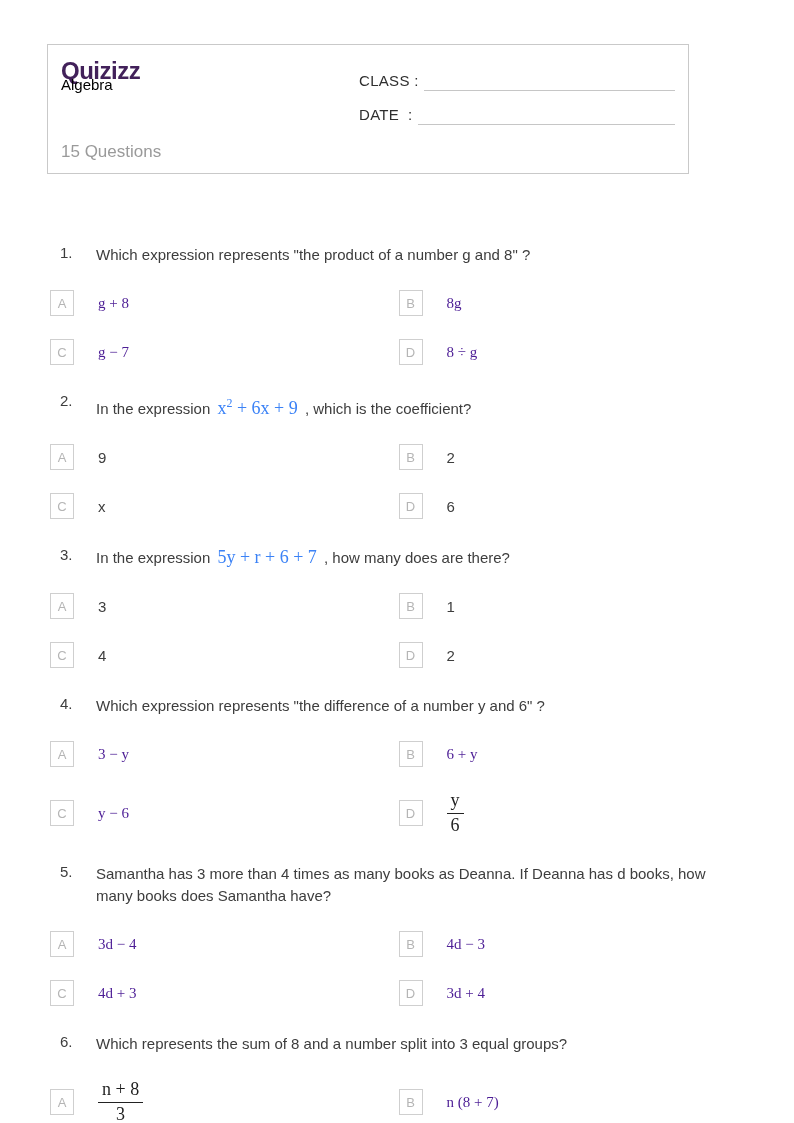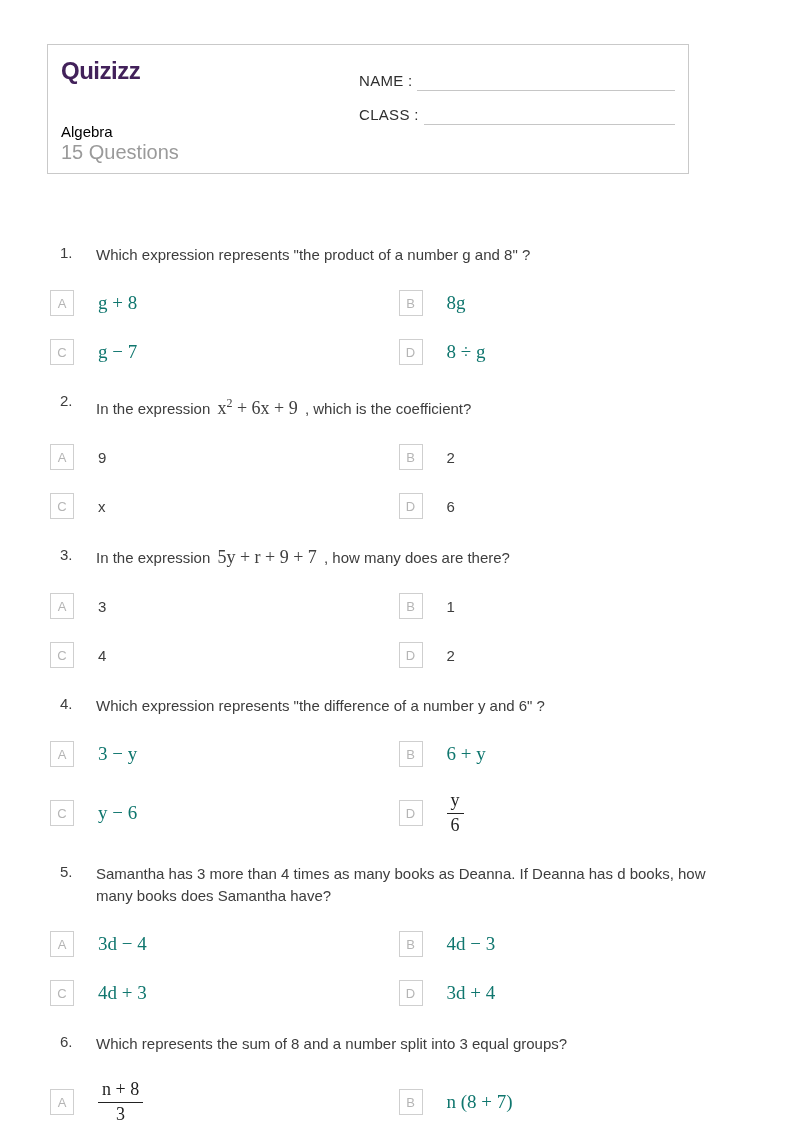--- a/index.html
+++ b/index.html
@@ -6,42 +6,42 @@
   .page{position:relative;width:794px;height:1123px;background:#ffffff;overflow:hidden;
         font-family:"Liberation Sans",sans-serif;color:#3d3d3d;}
 
   
   .header-box{position:absolute;left:47px;top:44px;width:642px;height:130px;
               border:1px solid #c9c9c9;box-sizing:border-box;background:#fff;}
   .logo{position:absolute;left:13px;top:12px;font-weight:800;font-size:24px;
         letter-spacing:-0.5px;color:#42215a;font-family:"Liberation Sans",sans-serif;}
   .quiz-meta{position:absolute;left:13px;bottom:11px;}
   .quiz-title{font-size:15px;color:#000000;line-height:20px;}
-  .quiz-subtitle{font-size:20px;color:#9a9a9a;line-height:20px;}
+  .quiz-subtitle{font-size:17px;color:#9a9a9a;line-height:20px;margin-top:47px;}
   .fields{position:absolute;top:24px;right:13px;width:316px;}
   .field-row{display:flex;align-items:flex-end;height:22px;margin-bottom:12px;}
   .field-label{font-size:15px;color:#2f2f2f;letter-spacing:0.3px;line-height:20px;white-space:pre;}
   .field-line{flex:1;margin-left:5px;border-bottom:1px solid #c6c6c6;height:20px;}
 
   
   .questions{position:absolute;left:47px;top:244px;width:697px;}
   .question{margin-bottom:27px;}
   .q-row{display:flex;margin-bottom:24px;}
   .q-num{width:36px;padding-left:13px;font-size:15px;color:#3d3d3d;flex:0 0 auto;box-sizing:content-box;}
   .q-text{flex:1;font-size:15px;line-height:22px;color:#3d3d3d;padding-right:10px;}
-  .q-math{font-family:"Liberation Serif","DejaVu Serif",serif;font-size:18px;color:#404040;padding:0 3px;margin-top:44px;}
+  .q-math{font-family:"Liberation Serif","DejaVu Serif",serif;font-size:18px;color:#3b82f6;padding:0 3px;margin-top:44px;}
   .q-math sup{font-size:12px;}
 
   .options{display:grid;grid-template-columns:1fr 1fr;row-gap:23px;align-items:center;}
   .option{display:flex;align-items:center;min-height:26px;}
   .opt-letter{width:22px;height:24px;margin-left:3px;border:1px solid #cfcfcf;
               color:#b5b5b5;font-size:13px;display:flex;align-items:center;
               justify-content:center;flex:0 0 auto;background:#fff;}
   .opt-content{margin-left:24px;}
-  .opt-content.math{font-family:"Liberation Serif","DejaVu Serif",serif;font-size:19px;color:#0f766e;}
+  .opt-content.math{font-family:"Liberation Serif","DejaVu Serif",serif;font-size:15px;color:#4c1d95;}
   .opt-content.plain{font-size:15px;color:#3d3d3d;}
   .frac{display:inline-flex;flex-direction:column;align-items:center;
         font-family:"Liberation Serif","DejaVu Serif",serif;font-size:18px;color:#1f1f1f;line-height:1.2;}
   .frac .num{padding:0 4px 1px 4px;border-bottom:1.4px solid #222;}
   .frac .den{padding-top:1px;}
 </style>
 </head>
 <body>
 
 <div class="page">
@@ -49,27 +49,27 @@
   <div class="header-box">
     <div class="logo">
       <span>Quizizz</span>
     </div>
     <div class="quiz-meta">
       <div class="quiz-title">Algebra</div>
       <div class="quiz-subtitle">15 Questions</div>
     </div>
     <div class="fields">
         <div class="field-row">
-          <span class="field-label">NAME :</span>
-          <span class="field-line"></span>
-        </div>
-        <div class="field-row">
           <span class="field-label">CLASS :</span>
           <span class="field-line"></span>
         </div>
+        <div class="field-row">
+          <span class="field-label">DATE  :</span>
+          <span class="field-line"></span>
+        </div>
       </div>
   </div>
 
   <div class="questions">
       <div class="question">
         <div class="q-row">
           <span class="q-num">1.</span>
           <div class="q-text"><span class="q-plain">Which expression represents "the product of a number g and 8" ?</span></div>
         </div>
         <div class="options">
@@ -111,21 +111,21 @@
           </div>
           <div class="option">
             <span class="opt-letter">D</span>
             <span class="opt-content plain">6</span>
           </div>
         </div>
       </div>
       <div class="question">
         <div class="q-row">
           <span class="q-num">3.</span>
-          <div class="q-text"><span class="q-plain">In the expression </span><span class="q-math">5y + r + 9 + 7</span><span class="q-plain"> , how many does are there?</span></div>
+          <div class="q-text"><span class="q-plain">In the expression </span><span class="q-math">5y + r + 6 + 7</span><span class="q-plain"> , how many does are there?</span></div>
         </div>
         <div class="options">
           <div class="option">
             <span class="opt-letter">A</span>
             <span class="opt-content plain">3</span>
           </div>
           <div class="option">
             <span class="opt-letter">B</span>
             <span class="opt-content plain">1</span>
           </div>

